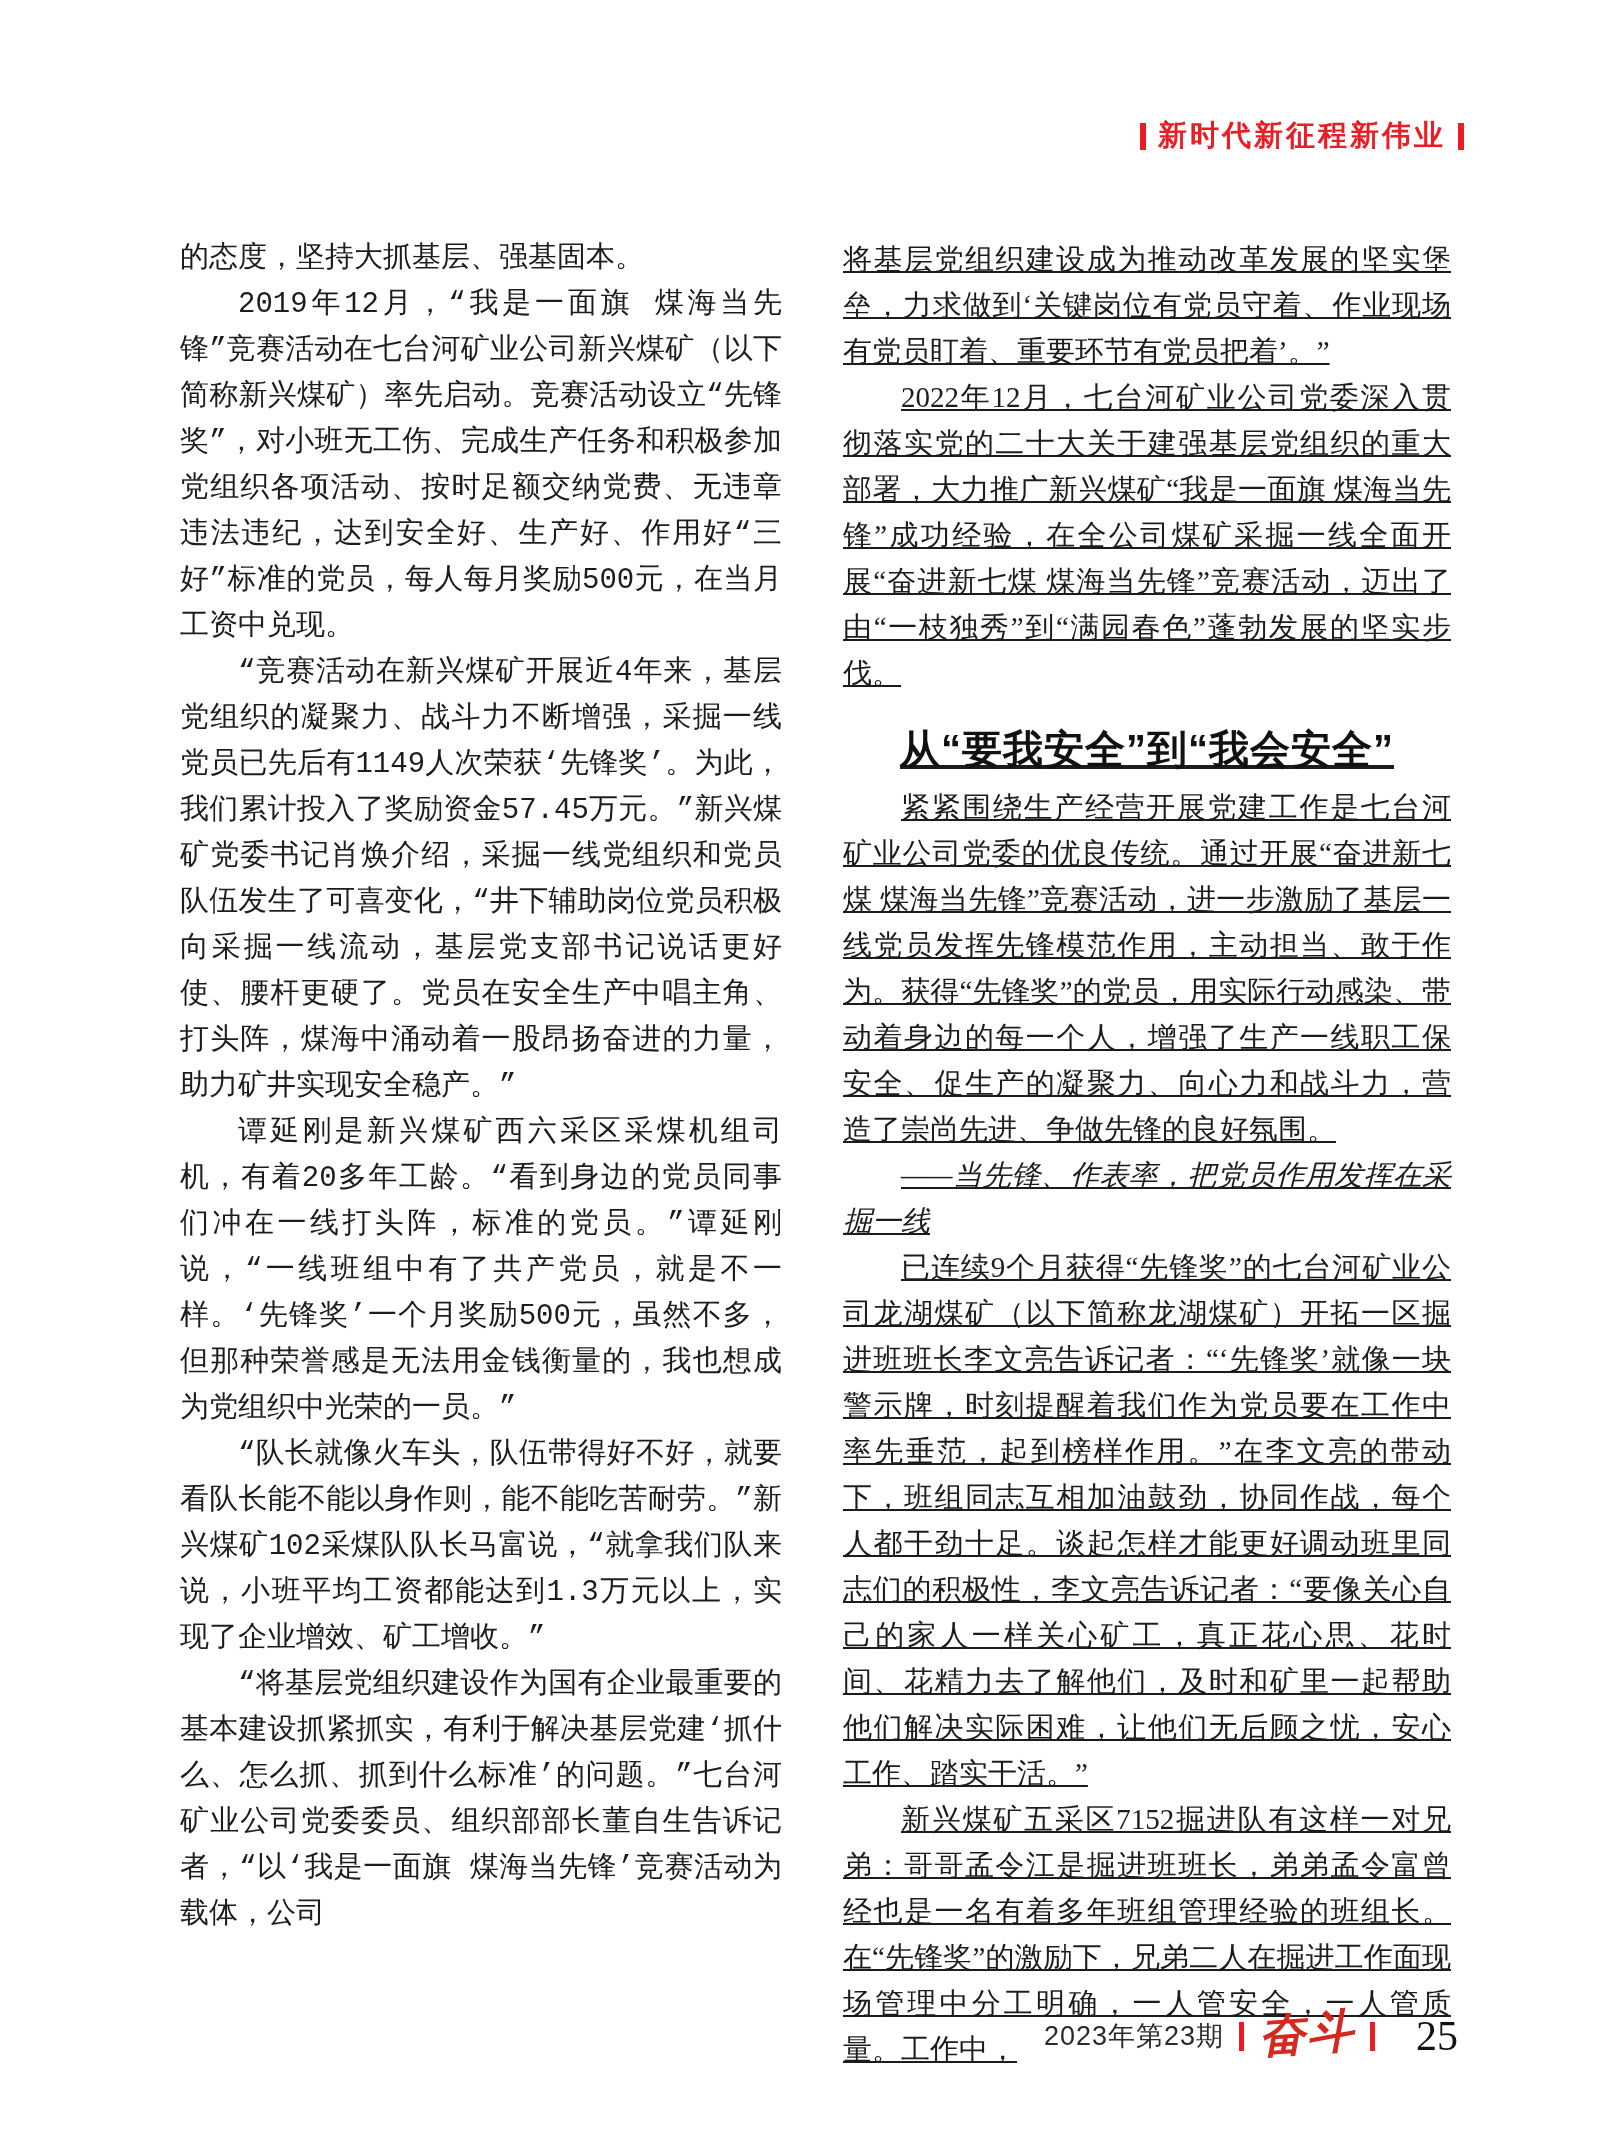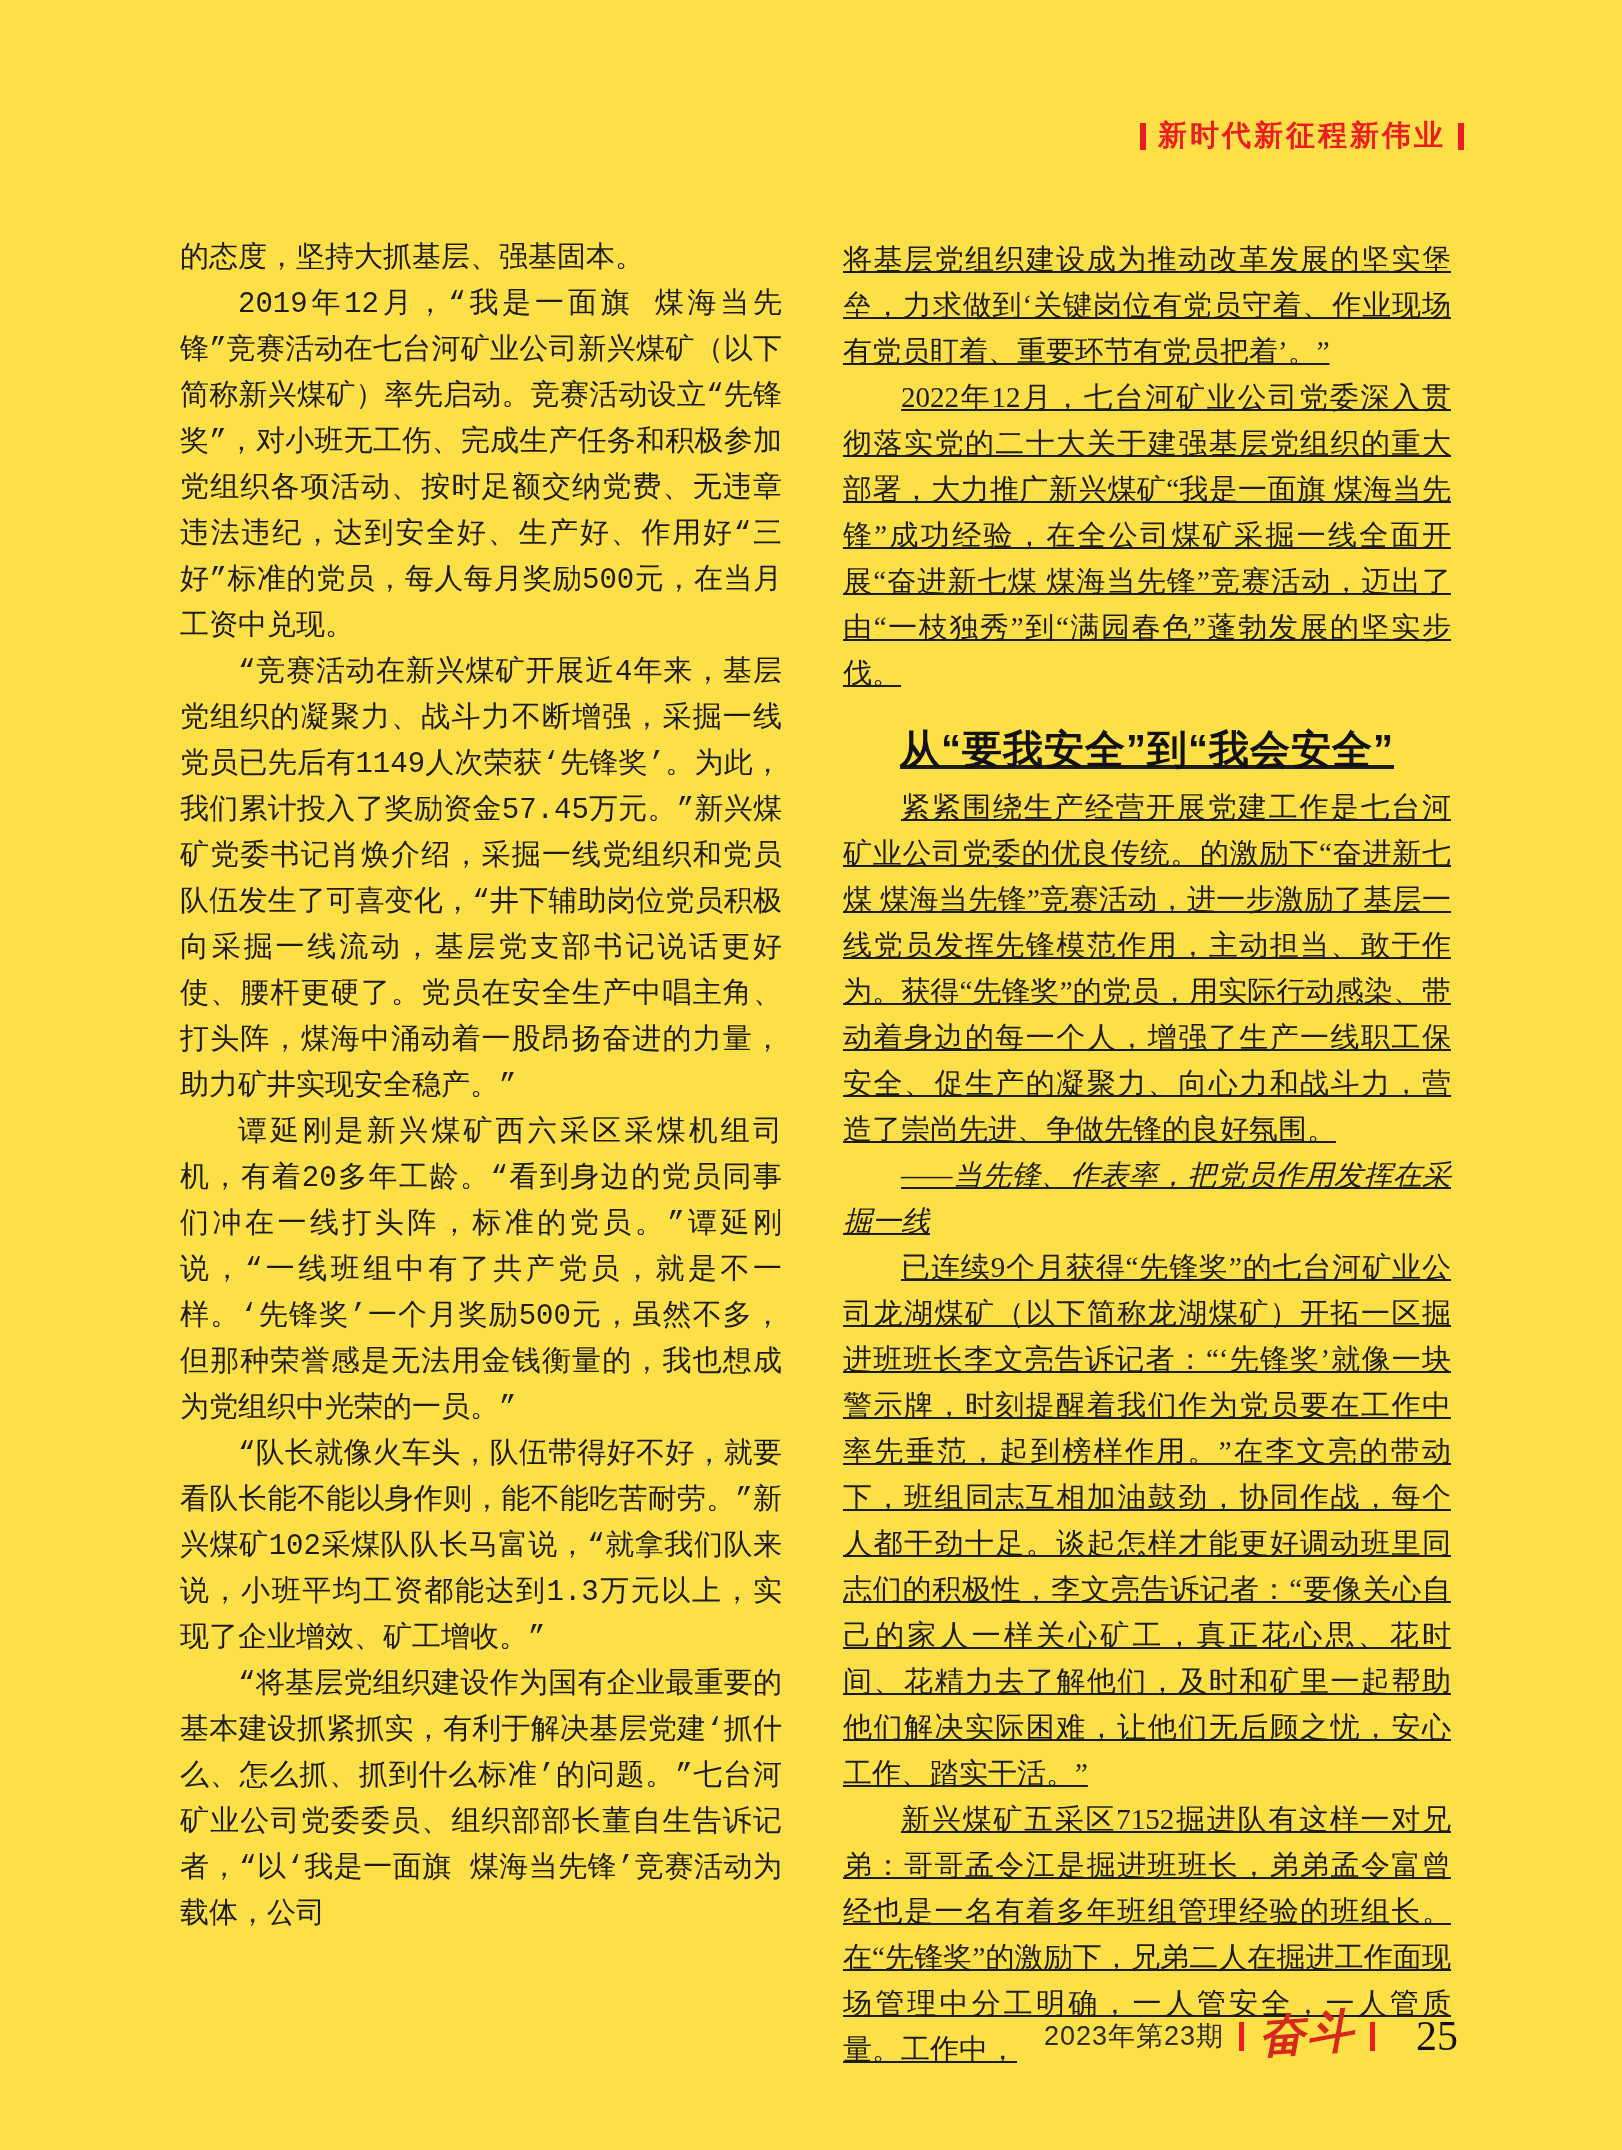--- a/index.html
+++ b/index.html
@@ -1,19 +1,19 @@
 <!DOCTYPE html>
 <html><head>
 <meta charset="utf-8">
 <style>
   html,body{margin:0;padding:0;background:#e9e9e9;}
   .page{
     position:relative;
     width:1622px;height:2150px;
-    background:#fde047;
+    background:#ffffff;
     margin:0 auto;
     overflow:hidden;
     font-family:"Liberation Serif","DejaVu Serif",serif;
     color:#1c1c1c;
   }
   
   .header-tag{
     position:absolute;top:116px;right:146px;
     display:flex;align-items:center;
     font-family:"Liberation Sans","DejaVu Sans",sans-serif;
@@ -79,21 +79,21 @@
     <p class="indent">“竞赛活动在新兴煤矿开展近4年来，基层党组织的凝聚力、战斗力不断增强，采掘一线党员已先后有1149人次荣获‘先锋奖’。为此，我们累计投入了奖励资金57.45万元。”新兴煤矿党委书记肖焕介绍，采掘一线党组织和党员队伍发生了可喜变化，“井下辅助岗位党员积极向采掘一线流动，基层党支部书记说话更好使、腰杆更硬了。党员在安全生产中唱主角、打头阵，煤海中涌动着一股昂扬奋进的力量，助力矿井实现安全稳产。”</p>
     <p class="indent">谭延刚是新兴煤矿西六采区采煤机组司机，有着20多年工龄。“看到身边的党员同事们冲在一线打头阵，标准的党员。”谭延刚说，“一线班组中有了共产党员，就是不一样。‘先锋奖’一个月奖励500元，虽然不多，但那种荣誉感是无法用金钱衡量的，我也想成为党组织中光荣的一员。”</p>
     <p class="indent">“队长就像火车头，队伍带得好不好，就要看队长能不能以身作则，能不能吃苦耐劳。”新兴煤矿102采煤队队长马富说，“就拿我们队来说，小班平均工资都能达到1.3万元以上，实现了企业增效、矿工增收。”</p>
     <p class="indent">“将基层党组织建设作为国有企业最重要的基本建设抓紧抓实，有利于解决基层党建‘抓什么、怎么抓、抓到什么标准’的问题。”七台河矿业公司党委委员、组织部部长董自生告诉记者，“以‘我是一面旗 煤海当先锋’竞赛活动为载体，公司</p>
   </div>
 
   <div class="column right">
     <p class="noindent">将基层党组织建设成为推动改革发展的坚实堡垒，力求做到‘关键岗位有党员守着、作业现场有党员盯着、重要环节有党员把着’。”</p>
     <p class="indent">2022年12月，七台河矿业公司党委深入贯彻落实党的二十大关于建强基层党组织的重大部署，大力推广新兴煤矿“我是一面旗 煤海当先锋”成功经验，在全公司煤矿采掘一线全面开展“奋进新七煤 煤海当先锋”竞赛活动，迈出了由“一枝独秀”到“满园春色”蓬勃发展的坚实步伐。</p>
     <h2 class="section-heading">从“要我安全”到“我会安全”</h2>
-    <p class="indent">紧紧围绕生产经营开展党建工作是七台河矿业公司党委的优良传统。的激励下“奋进新七煤 煤海当先锋”竞赛活动，进一步激励了基层一线党员发挥先锋模范作用，主动担当、敢于作为。获得“先锋奖”的党员，用实际行动感染、带动着身边的每一个人，增强了生产一线职工保安全、促生产的凝聚力、向心力和战斗力，营造了崇尚先进、争做先锋的良好氛围。</p>
+    <p class="indent">紧紧围绕生产经营开展党建工作是七台河矿业公司党委的优良传统。通过开展“奋进新七煤 煤海当先锋”竞赛活动，进一步激励了基层一线党员发挥先锋模范作用，主动担当、敢于作为。获得“先锋奖”的党员，用实际行动感染、带动着身边的每一个人，增强了生产一线职工保安全、促生产的凝聚力、向心力和战斗力，营造了崇尚先进、争做先锋的良好氛围。</p>
     <p class="indent kaiti">——当先锋、作表率，把党员作用发挥在采掘一线</p>
     <p class="indent">已连续9个月获得“先锋奖”的七台河矿业公司龙湖煤矿（以下简称龙湖煤矿）开拓一区掘进班班长李文亮告诉记者：“‘先锋奖’就像一块警示牌，时刻提醒着我们作为党员要在工作中率先垂范，起到榜样作用。”在李文亮的带动下，班组同志互相加油鼓劲，协同作战，每个人都干劲十足。谈起怎样才能更好调动班里同志们的积极性，李文亮告诉记者：“要像关心自己的家人一样关心矿工，真正花心思、花时间、花精力去了解他们，及时和矿里一起帮助他们解决实际困难，让他们无后顾之忧，安心工作、踏实干活。”</p>
     <p class="indent">新兴煤矿五采区7152掘进队有这样一对兄弟：哥哥孟令江是掘进班班长，弟弟孟令富曾经也是一名有着多年班组管理经验的班组长。在“先锋奖”的激励下，兄弟二人在掘进工作面现场管理中分工明确，一人管安全，一人管质量。工作中，</p>
   </div>
 
   <div class="footer">
     <span class="issue">2023年第23期</span>
     <span class="fbar"></span>
     <span class="logo">奋斗</span>
     <span class="fbar"></span>

